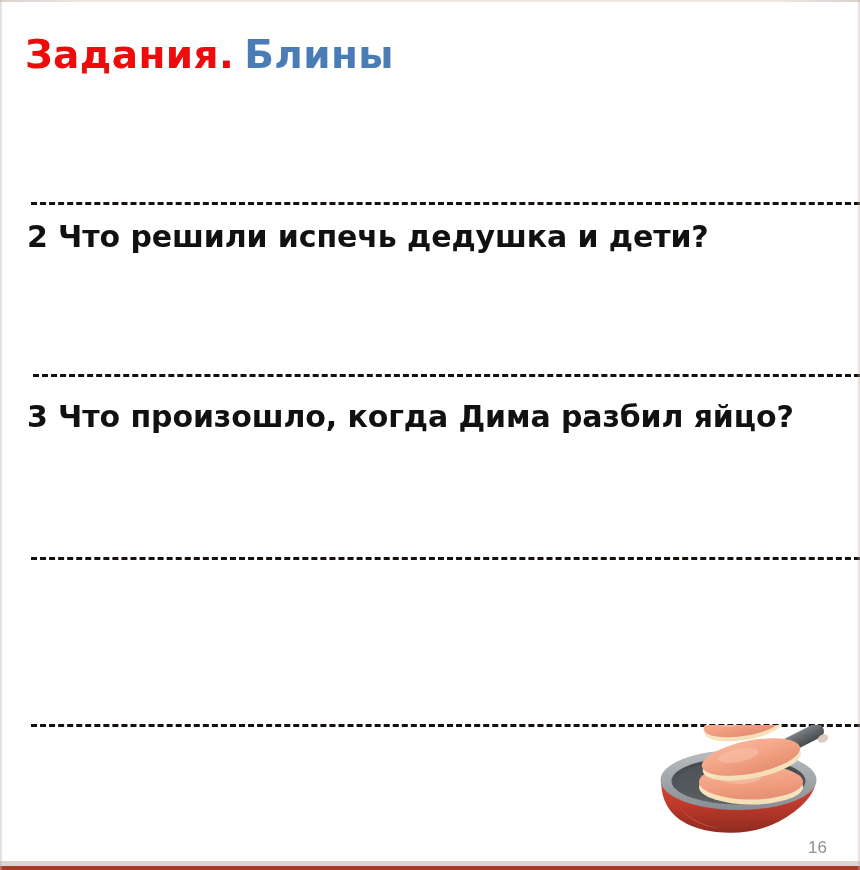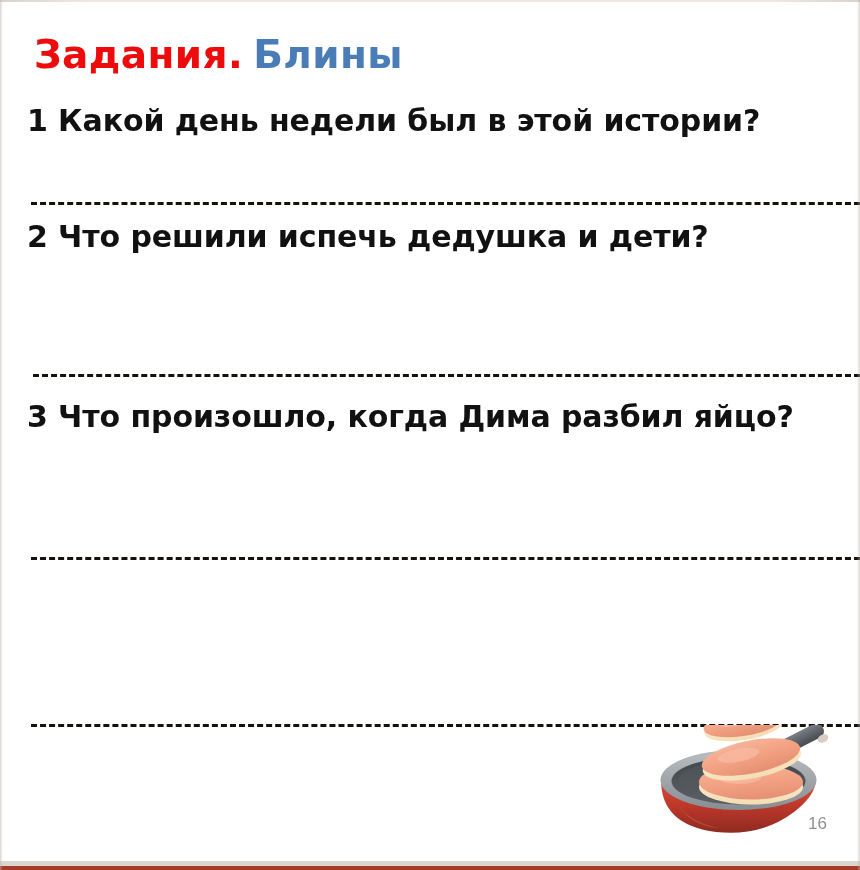--- a/index.html
+++ b/index.html
@@ -68,21 +68,21 @@
     right: 0;
     bottom: 0;
     height: 4px;
     background: #a83a28;
     z-index: 29;
   }
 
   
   .title {
     position: absolute;
-    left: 34px;
+    left: 25px;
     top: 32px;
     font-size: 39px;
     font-weight: bold;
     letter-spacing: .4px;
     white-space: nowrap;
     z-index: 12;
   }
   .title .t-red   { color: #ee0b0b; }
   .title .t-blue  { color: #4a7cb5; margin-left: 10px; }
 
@@ -110,21 +110,21 @@
   }
   .rule-1 { left: 31px; right: 0;  top: 202px; }
   .rule-2 { left: 33px; right: 0;  top: 374px; }
   .rule-3 { left: 31px; right: 0;  top: 557px; }
   .rule-4 { left: 31px; right: 0;  top: 724px; }
 
   
   .page-number {
     position: absolute;
     right: 33px;
-    bottom: 36px;
+    bottom: 12px;
     font-size: 17px;
     color: #93908e;
     font-family: "Liberation Sans", sans-serif;
     z-index: 20;
   }
 
   
   .pan-art {
     position: absolute;
     left: 655px;
@@ -140,21 +140,20 @@
 
 <div id="slide">
 
   <div class="edge-left"></div>
   <div class="edge-right"></div>
 
   <div class="title">
     <span class="t-red">Задания.</span><span class="t-blue">Блины</span>
   </div>
 
-  <div class="question q1">1 Какой день недели был в этой истории?</div>
   <div class="question q2">2 Что решили испечь дедушка и дети?</div>
   <div class="question q3">3 Что произошло, когда Дима разбил яйцо?</div>
 
   <div class="rule rule-1"></div>
   <div class="rule rule-2"></div>
   <div class="rule rule-3"></div>
   <div class="rule rule-4"></div>
 
   <div class="pan-art">
     <svg viewBox="0 0 205 130" xmlns="http://www.w3.org/2000/svg">

